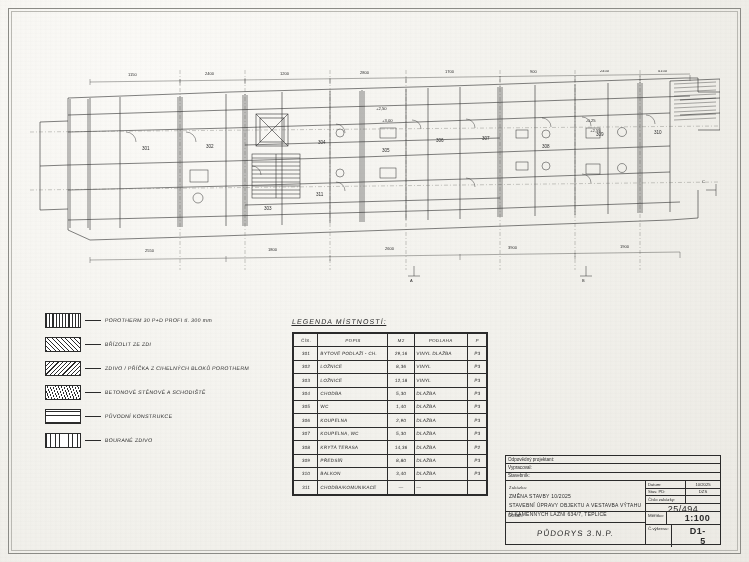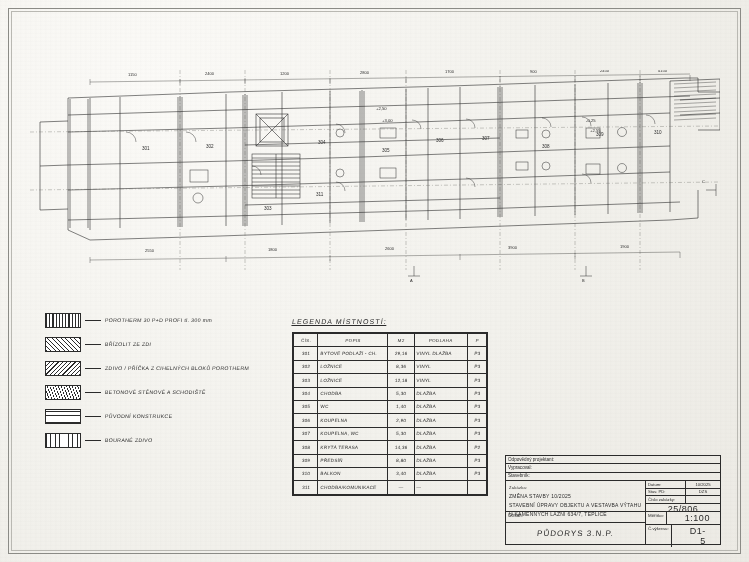--- a/index.html
+++ b/index.html
@@ -111,21 +111,21 @@
   .tb-mid-right .r .v{width:30px;border-left:0.5px solid #2b2b2b;padding:0.5px 2px;text-align:center;}
   .tb-bot{height:32px;border-bottom:none;}
   .tb-bot-left{flex:1;display:flex;flex-direction:column;}
   .tb-bot-left .obsah{height:9px;border-bottom:0.5px solid #2b2b2b;padding:0.5px 2px;}
   .tb-bot-left .nazev{flex:1;display:flex;align-items:center;justify-content:center;
      font-size:8px;letter-spacing:1px;transform:skewX(-6deg);}
   .tb-bot-right{width:74px;border-left:0.6px solid #2b2b2b;display:flex;flex-direction:column;}
   .tb-bot-right .r{flex:1;display:flex;border-bottom:0.5px solid #2b2b2b;font-size:4.4px;}
   .tb-bot-right .r:last-child{border-bottom:none;}
   .tb-bot-right .r .k{flex:1;padding:1px 2px;}
-  .tb-bot-right .r .v{width:30px;border-left:0.5px solid #2b2b2b;padding:1px 18px;text-align:right;}
+  .tb-bot-right .r .v{width:30px;border-left:0.5px solid #2b2b2b;padding:1px 18px;text-align:right;font-weight:bold;}
   .big-num{font-size:9px;letter-spacing:0.5px;}
 </style>
 </head>
 <body>
 
 <div id="sheet">
   <div class="noise"></div>
   <div class="frame"></div>
   <div class="frame2"></div>
 
@@ -444,21 +444,21 @@
         </div>
         <div class="r">
           <span class="k">Stav. PD:</span>
           <span class="v">DZS</span>
         </div>
         <div class="r">
           <span class="k">Číslo zakázky:</span>
           <span class="v"></span>
         </div>
         <div class="r">
-          <span class="k big-num" style="text-align:center">25/806</span>
+          <span class="k big-num" style="text-align:center">25/494</span>
         </div>
       </div>
     </div>
 
     <div class="tb-row tb-bot">
       <div class="tb-bot-left">
         <div class="obsah">Obsah:</div>
         <div class="nazev">PŮDORYS 3.N.P.</div>
       </div>
       <div class="tb-bot-right">

